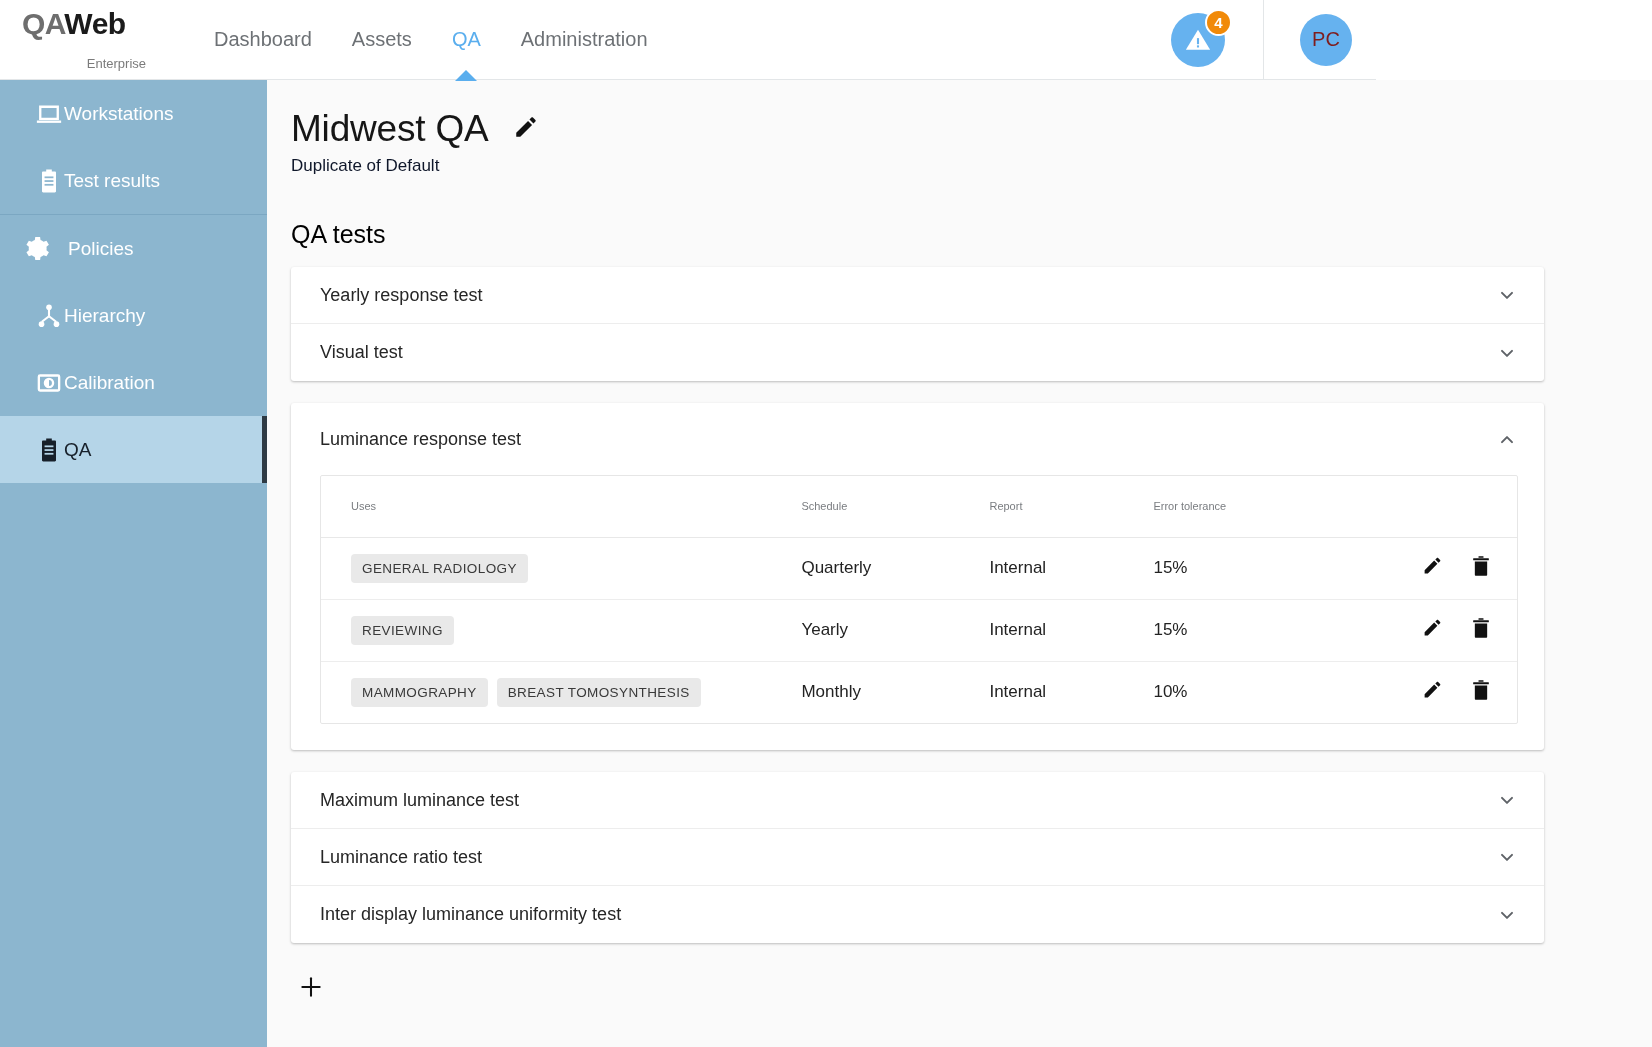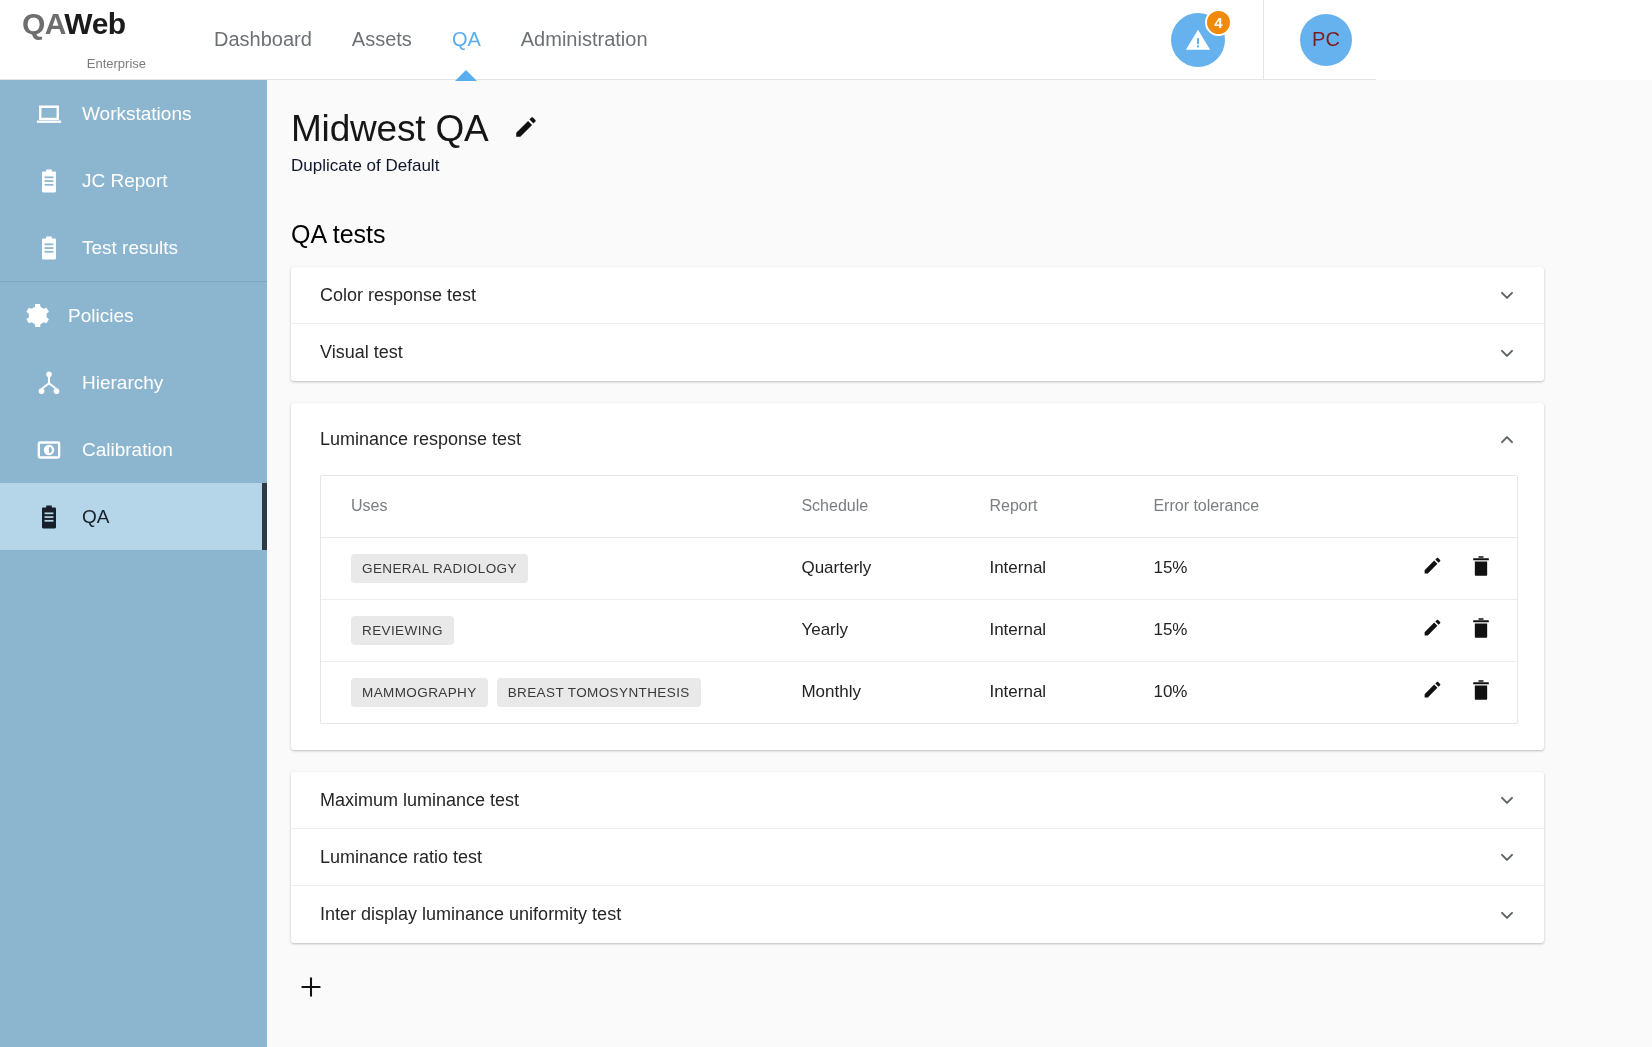--- a/index.html
+++ b/index.html
@@ -97,21 +97,21 @@
     color: #ffffff; font-size: 19px;
     position: relative;
   }
   .side-item .ico {
     display: flex; align-items: center; justify-content: center;
     width: 30px; height: 30px; flex: 0 0 30px;
   }
   .side-item.lvl0 .ico { margin-left: 20px; }
   .side-item.lvl0 .lbl { margin-left: 18px; }
   .side-item.lvl1 .ico { margin-left: 34px; }
-  .side-item.lvl1 .lbl { margin-left: 18px; }
+  .side-item.lvl1 .lbl { margin-left: 0; }
   .side-item.active {
     background: #b5d5e8; color: #17202a;
   }
   .side-item.active::after {
     content: ""; position: absolute; right: 0; top: 0;
     width: 5px; height: 100%; background: #2e3a44;
   }
   .side-sep { height: 1px; background: #7ba7c2; margin: 0; }
   .side-item svg { display: block; }
 
@@ -163,21 +163,21 @@
   .chev { margin-left: auto; width: 22px; height: 22px;
     display: flex; align-items: center; justify-content: center; }
 
   .acc-row.expanded { border-bottom: none; height: 63px; }
 
   
   .tbl-wrap { margin: 9px 26px 26px 29px; border: 1px solid #e6e6e6; border-radius: 2px; }
   table.qa-table { width: 100%; border-collapse: collapse; }
   table.qa-table th {
     text-align: left; font-weight: normal;
-    font-size: 16px; color: #7a7d81;
+    font-size: 11px; color: #7a7d81;
     padding: 0 0 0 30px; height: 61px;
     border-bottom: 1px solid #e8e8e8;
     vertical-align: middle;
   }
   table.qa-table td {
     font-size: 17px; color: #232323;
     padding: 0 0 0 30px; height: 62px;
     border-bottom: 1px solid #ededed;
     vertical-align: middle;
   }
@@ -245,31 +245,20 @@
   <div class="side-item lvl1">
     <span class="ico">
       <svg width="28" height="28" viewBox="0 0 24 24" fill="none" stroke="#ffffff" stroke-width="2">
         <path d="M4.5 5.8h15v10.4h-15z"></path>
           <line x1="1.6" y1="18.6" x2="22.4" y2="18.6"></line>
       </svg>
     </span>
     <span class="lbl">Workstations</span>
   </div>
 
-  <div class="side-item lvl1">
-    <span class="ico">
-      <svg width="28" height="28" viewBox="0 0 24 24" fill="#ffffff">
-        <path d="M9.6 2.2h4.8v1.6h2.6c.6 0 1 .45 1 1v16c0 .55-.4 1-1 1H7c-.6 0-1-.45-1-1v-16c0-.55.4-1 1-1h2.6V2.2z"></path>
-        <rect x="8.2" y="8.1" width="7.6" height="1.5" fill="#8cb6cf"></rect>
-        <rect x="8.2" y="11.3" width="7.6" height="1.5" fill="#8cb6cf"></rect>
-        <rect x="8.2" y="14.5" width="7.6" height="1.5" fill="#8cb6cf"></rect>
-      </svg>
-    </span>
-    <span class="lbl">JC Report</span>
-  </div>
 
   <div class="side-item lvl1">
     <span class="ico">
       <svg width="28" height="28" viewBox="0 0 24 24" fill="#ffffff">
         <path d="M9.6 2.2h4.8v1.6h2.6c.6 0 1 .45 1 1v16c0 .55-.4 1-1 1H7c-.6 0-1-.45-1-1v-16c0-.55.4-1 1-1h2.6V2.2z"></path>
         <rect x="8.2" y="8.1" width="7.6" height="1.5" fill="#8cb6cf"></rect>
         <rect x="8.2" y="11.3" width="7.6" height="1.5" fill="#8cb6cf"></rect>
         <rect x="8.2" y="14.5" width="7.6" height="1.5" fill="#8cb6cf"></rect>
       </svg>
     </span>
@@ -362,21 +351,21 @@
       </div>
     </div>
   </div>
 
   <div class="section-title">QA tests</div>
 
   <div class="cards">
 
     <div class="card">
       <div class="acc-row">
-        <span class="acc-title">Color response test</span>
+        <span class="acc-title">Yearly response test</span>
         <span class="chev">
           <svg width="20" height="20" viewBox="0 0 24 24" fill="none" stroke="#5f6368" stroke-width="2.4" stroke-linecap="round" stroke-linejoin="round">
               <polyline points="6,9.5 12,15.5 18,9.5"></polyline>
             </svg>
         </span>
       </div>
       <div class="acc-row">
         <span class="acc-title">Visual test</span>
         <span class="chev">
           <svg width="20" height="20" viewBox="0 0 24 24" fill="none" stroke="#5f6368" stroke-width="2.4" stroke-linecap="round" stroke-linejoin="round">

